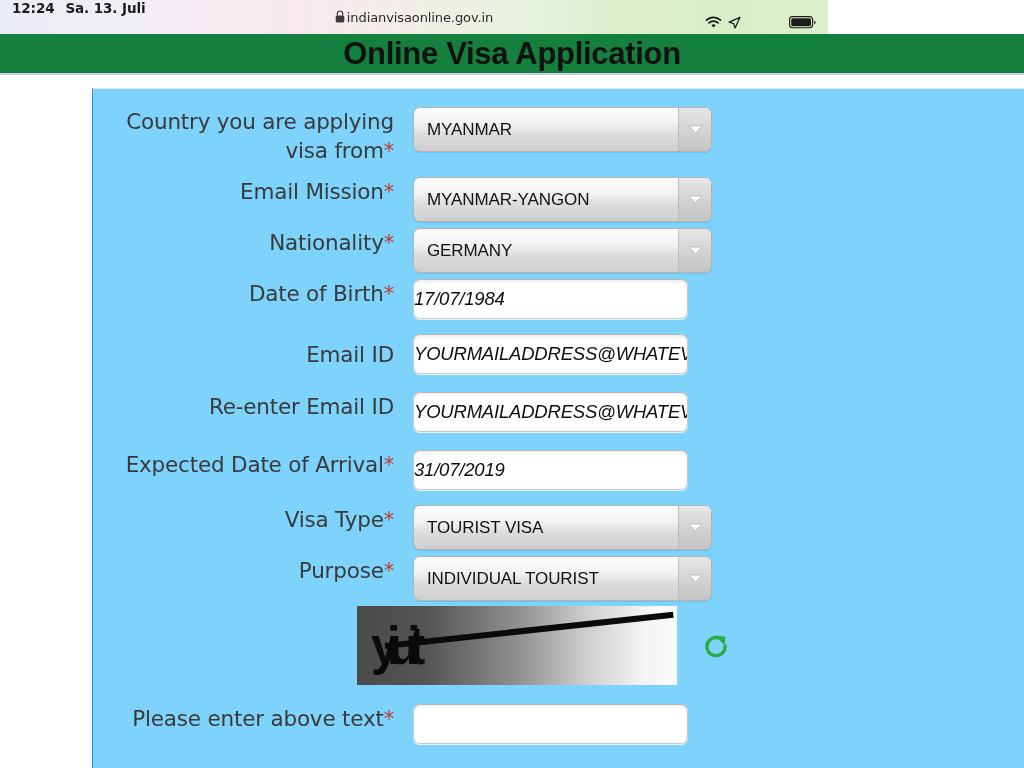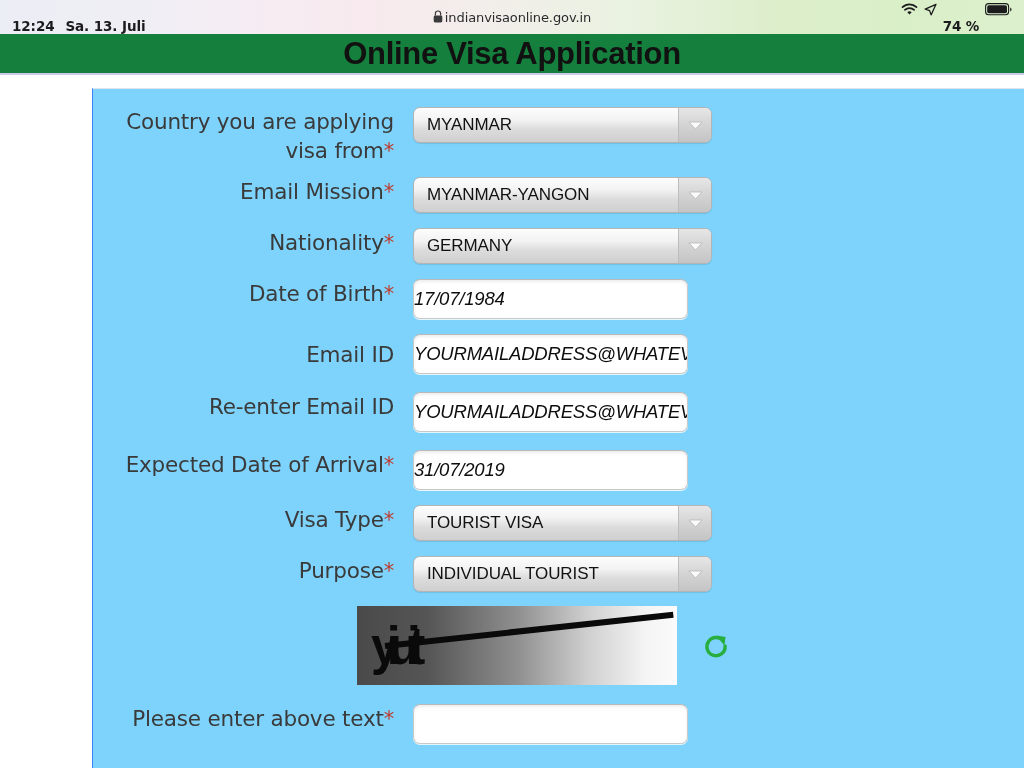--- a/index.html
+++ b/index.html
@@ -13,35 +13,35 @@
   body {
     font-family: "DejaVu Sans", sans-serif;
     background: #ffffff;
     position: relative;
   }
 
   
   .statusbar {
     position: absolute;
     top: 0; left: 0;
-    width: 1024px;
+    width: 828px;
     height: 34px;
     background:
       linear-gradient(90deg,
         #eceef5 0%,
         #f0eef5 14%,
         #f6ecf2 27%,
         #f8eaee 36%,
         #f2eeea 48%,
         #e9f2e0 62%,
         #ddeecb 76%,
         #d9efc8 88%,
         #dcf0cd 100%);
     display: flex;
-    align-items: flex-end;
+    align-items: flex-start;
     padding: 0 12px;
   }
   .sb-left {
     display: flex;
     align-items: baseline;
     gap: 11px;
     font-size: 13.5px;
     color: #1c1c1e;
     font-weight: 600;
     letter-spacing: -0.1px;
@@ -131,21 +131,21 @@
     letter-spacing: -0.2px;
     white-space: pre-line;
   }
   .req { color: #c0392b; font-size: 21px; }
 
   .field { position: relative; }
 
   
   .sel {
     width: 299px;
-    height: 36px;
+    height: 45px;
     border-radius: 7px;
     border: 1px solid #b4b4b4;
     background: linear-gradient(180deg, #fdfdfd 0%, #f2f2f2 36%, #dcdcdc 62%, #cfcfcf 100%);
     box-shadow: 0 1px 1px rgba(0,0,0,0.10), inset 0 1px 0 rgba(255,255,255,0.9);
     display: flex;
     align-items: center;
     overflow: hidden;
   }
   .sel-text {
     flex: 1;

